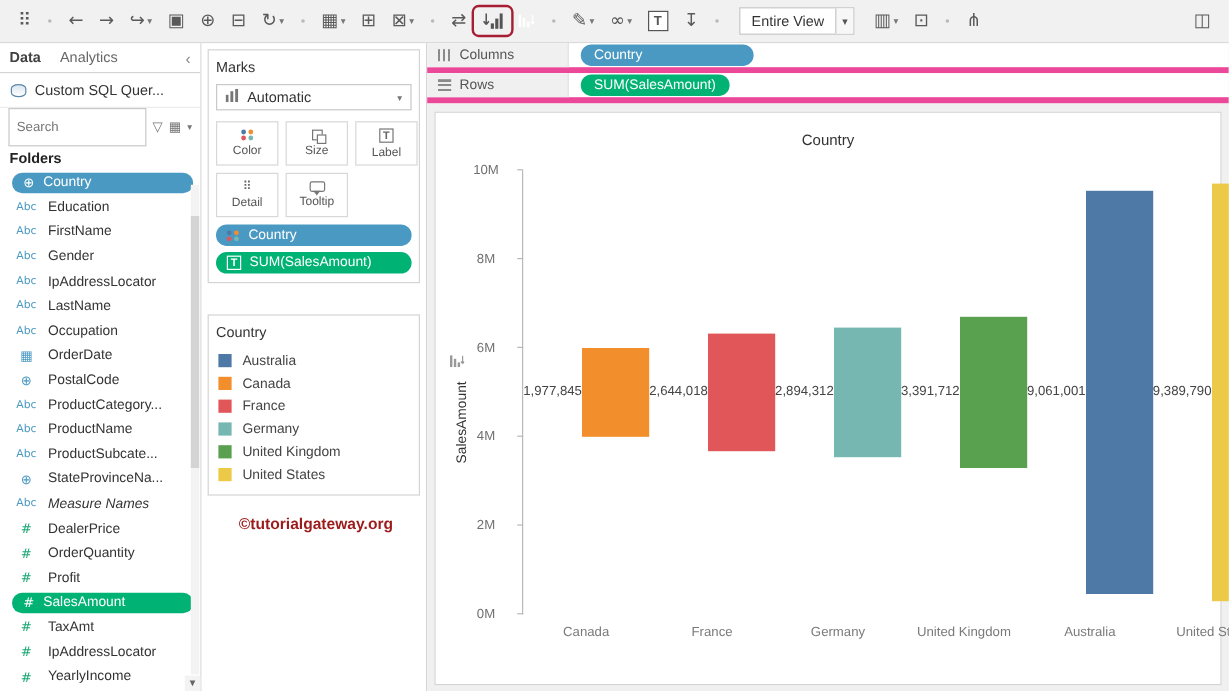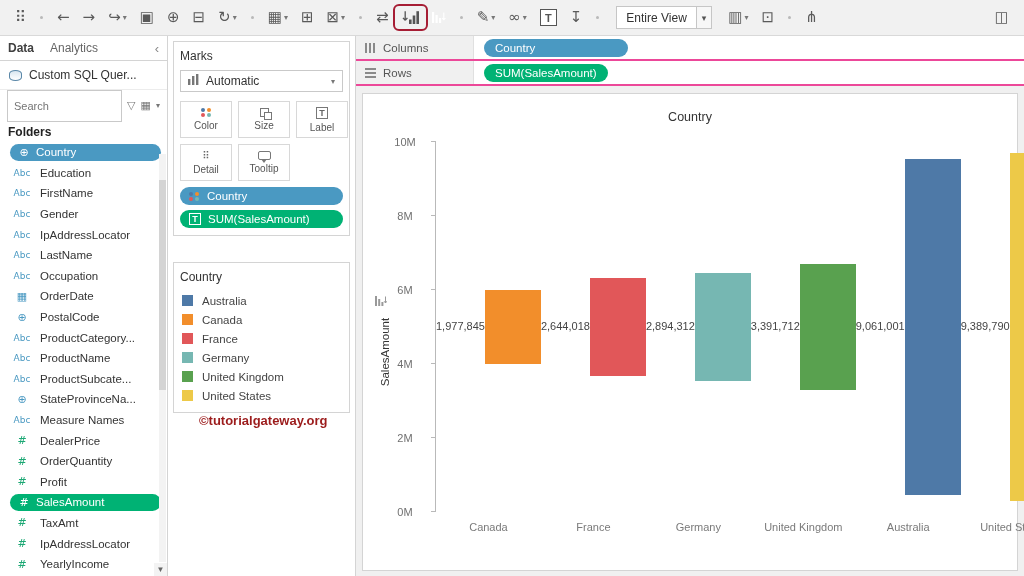--- a/index.html
+++ b/index.html
@@ -37,21 +37,21 @@
   .search-row{display:flex;align-items:center;gap:5px;height:31px;padding:0 7px}
   .search-box{flex:1;display:flex;align-items:center;border:1px solid #c9c9c9;height:32px;padding:0 6px;background:#fff}
   .search-box input{border:none;outline:none;width:100%;font-size:11px;font-family:inherit;color:#333}
   .funnel,.grid-ic{color:#777;font-size:11px}
   .mini-caret{color:#777;font-size:8px}
   .folders-hdr{font-weight:bold;font-size:12px;color:#222;height:21px;display:flex;align-items:center;padding:0 8px}
   .field-row{display:flex;align-items:center;gap:6px;height:20.6px;padding:0 6px 0 10px;font-size:11.5px;color:#333;cursor:pointer}
   .f-icon{width:24px;text-align:center;font-size:9px;color:#4a99c2;flex-shrink:0;font-family:"DejaVu Sans",sans-serif}
   .f-icon.num{color:#1ca874;font-size:11px}
   .f-icon.globe,.f-icon.date{font-size:11px}
-  .f-label.italic{}
+  .f-label.italic{font-style:italic}
   .field-pill{display:inline-flex;align-items:center;border-radius:9px;height:17px;padding:0 8px 0 2px;color:#fff;flex:1}
   .field-pill .f-icon{color:#fff}
   .pane-scroll{position:absolute;right:1px;top:118px;bottom:14px;width:7px;background:#f3f3f3}
   .pane-thumb{position:absolute;top:26px;height:210px;width:7px;background:#d4d4d4}
   .scroll-arrow{position:absolute;right:0;bottom:0;width:13px;height:13px;color:#666;font-size:8px;
     display:flex;align-items:center;justify-content:center;background:#f3f3f3}
 
   
   .marks-col{position:absolute;top:36px;left:168px;width:188px;bottom:0;background:#fff;
     border-right:1px solid #d4d4d4;padding:5px}
@@ -72,25 +72,25 @@
   .detail-ic{font-size:10px;color:#666;font-family:"DejaVu Sans",sans-serif;line-height:1}
   .bubble{width:13px;height:9px;border:1px solid #777;border-radius:2px;position:relative;display:inline-block}
   .bubble::after{content:"";position:absolute;top:100%;left:2px;width:0;height:0;
     border-left:3px solid transparent;border-right:3px solid transparent;border-top:4px solid #777}
   .mark-pill{display:flex;align-items:center;gap:7px;height:18px;border-radius:9px;padding:0 9px;
     color:#fff;font-size:11.5px;margin-top:5px;cursor:pointer}
   .legend-card{margin-top:26px}
   .legend-title{font-size:12px;color:#333;margin-bottom:7px}
   .legend-item{display:flex;align-items:center;gap:9px;height:19px;font-size:11.5px;color:#444;padding-left:2px;cursor:pointer}
   .swatch{width:11px;height:11px;flex-shrink:0}
-  .watermark{margin-left:26px;font-weight:bold;font-size:13px}
+  .watermark{margin-top:16px;margin-left:26px;font-weight:bold;font-size:13px}
 
   
   .sheet{position:absolute;top:36px;left:356px;right:0;bottom:0;background:#f0f0f0}
-  .shelf{height:25px;background:#fff;border-bottom:2px solid #ec4899;display:flex;align-items:center}
+  .shelf{height:25px;background:#fff;border-bottom:5px solid #ec4899;display:flex;align-items:center}
   .shelf-chip{width:118px;height:100%;background:#f0f0f0;display:flex;align-items:center;gap:7px;
     padding:0 9px;border-right:1px solid #e0e0e0;color:#555;font-size:11.5px}
   .stripes-v{width:11px;height:10px;background:repeating-linear-gradient(90deg,#8a8a8a 0 2px,transparent 2px 4px)}
   .stripes-h{width:11px;height:10px;background:repeating-linear-gradient(0deg,#8a8a8a 0 2px,transparent 2px 4px)}
   .shelf-pill{display:flex;align-items:center;height:18px;border-radius:9px;color:#fff;font-size:11.5px;
     margin-left:10px;padding:0 11px;gap:8px;cursor:pointer}
   .shelf-pill.cols{width:144px;justify-content:space-between}
   .chart-card{position:absolute;left:6px;right:6px;top:57px;bottom:5px;background:#fff;border:1px solid #d4d4d4}
   .chart-title{text-align:center;font-size:12.5px;color:#333;padding-top:16px}
   .plot-wrap{position:absolute;left:0;right:0;top:40px;bottom:0}

